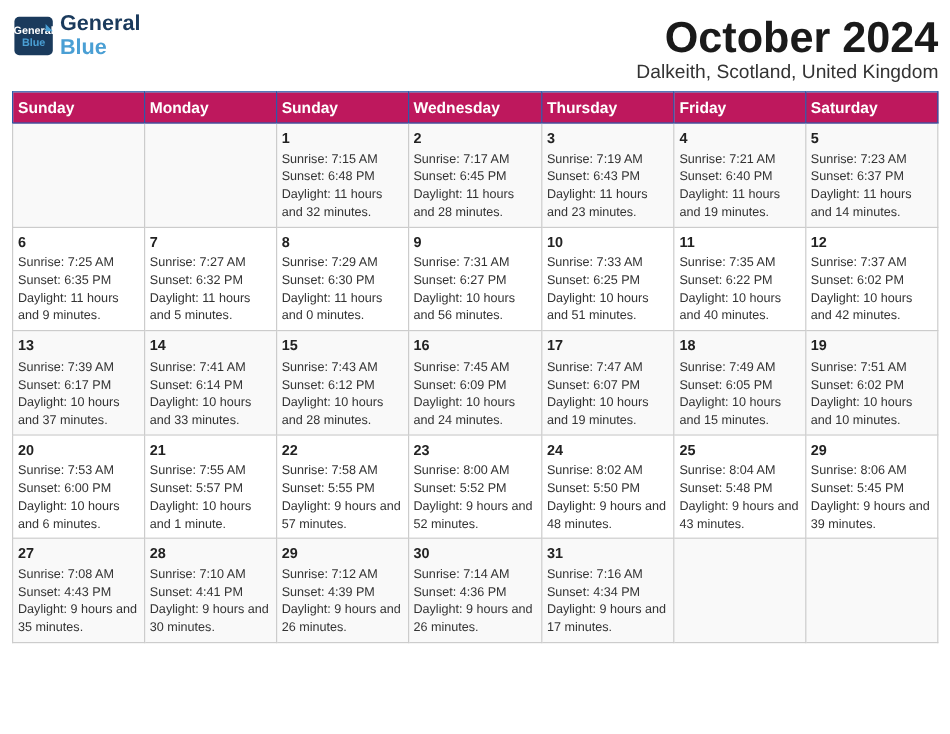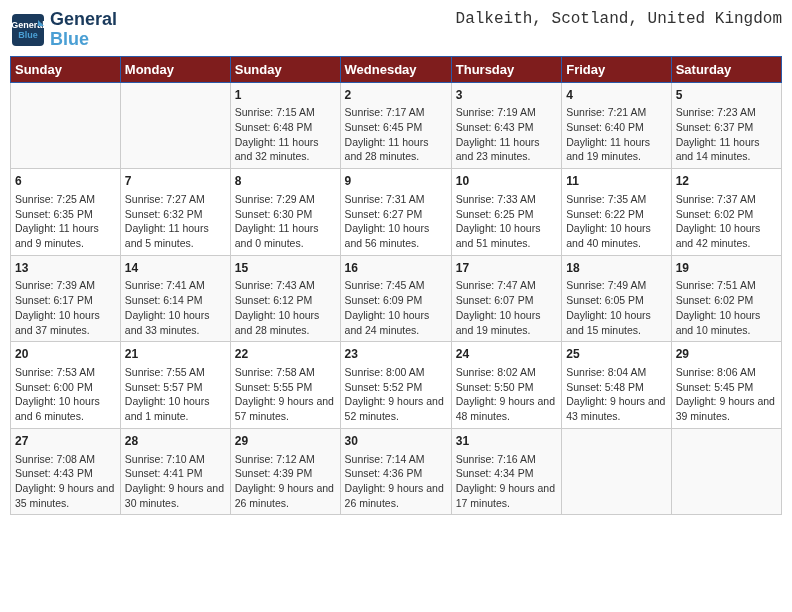--- a/index.html
+++ b/index.html
@@ -35,29 +35,28 @@
       text-align: right;
     }
     .main-title {
       font-size: 36px;
       font-weight: bold;
       color: #1a1a1a;
     }
     .subtitle {
       font-size: 16px;
       color: #333;
-      font-family: Liberation Mono, monospace;
     }
     table {
       width: 100%;
       border-collapse: collapse;
       font-size: 11px;
     }
     thead tr th {
-      background-color: #7f1d1d;
+      background-color: #be185d;
       color: #fff;
       padding: 5px 4px;
       text-align: left;
       font-size: 13px;
       font-weight: bold;
       border: 1px solid #2a5aaa;
     }
     tbody tr td {
       border: 1px solid #ccc;
       padding: 4px;
@@ -95,20 +94,21 @@
       <rect x="2" y="2" width="32" height="32" rx="4" fill="#1a3a5c"></rect>
       <text x="18" y="16" text-anchor="middle" fill="white" font-size="9" font-weight="bold" font-family="Arial">General</text>
       <text x="18" y="26" text-anchor="middle" fill="#4a9fd4" font-size="9" font-weight="bold" font-family="Arial">Blue</text>
       <polygon points="28,8 34,14 28,14" fill="#4a9fd4"></polygon>
     </svg>
     <div>
       <div class="logo-text">General<br><span style="color:#4a9fd4;">Blue</span></div>
     </div>
   </div>
   <div class="title-area">
+    <div class="main-title">October 2024</div>
     <div class="subtitle">Dalkeith, Scotland, United Kingdom</div>
   </div>
 </div>
 
 <table>
   <thead>
     <tr>
     <th>Sunday</th>
         <th>Monday</th>
         <th>Sunday</th>

